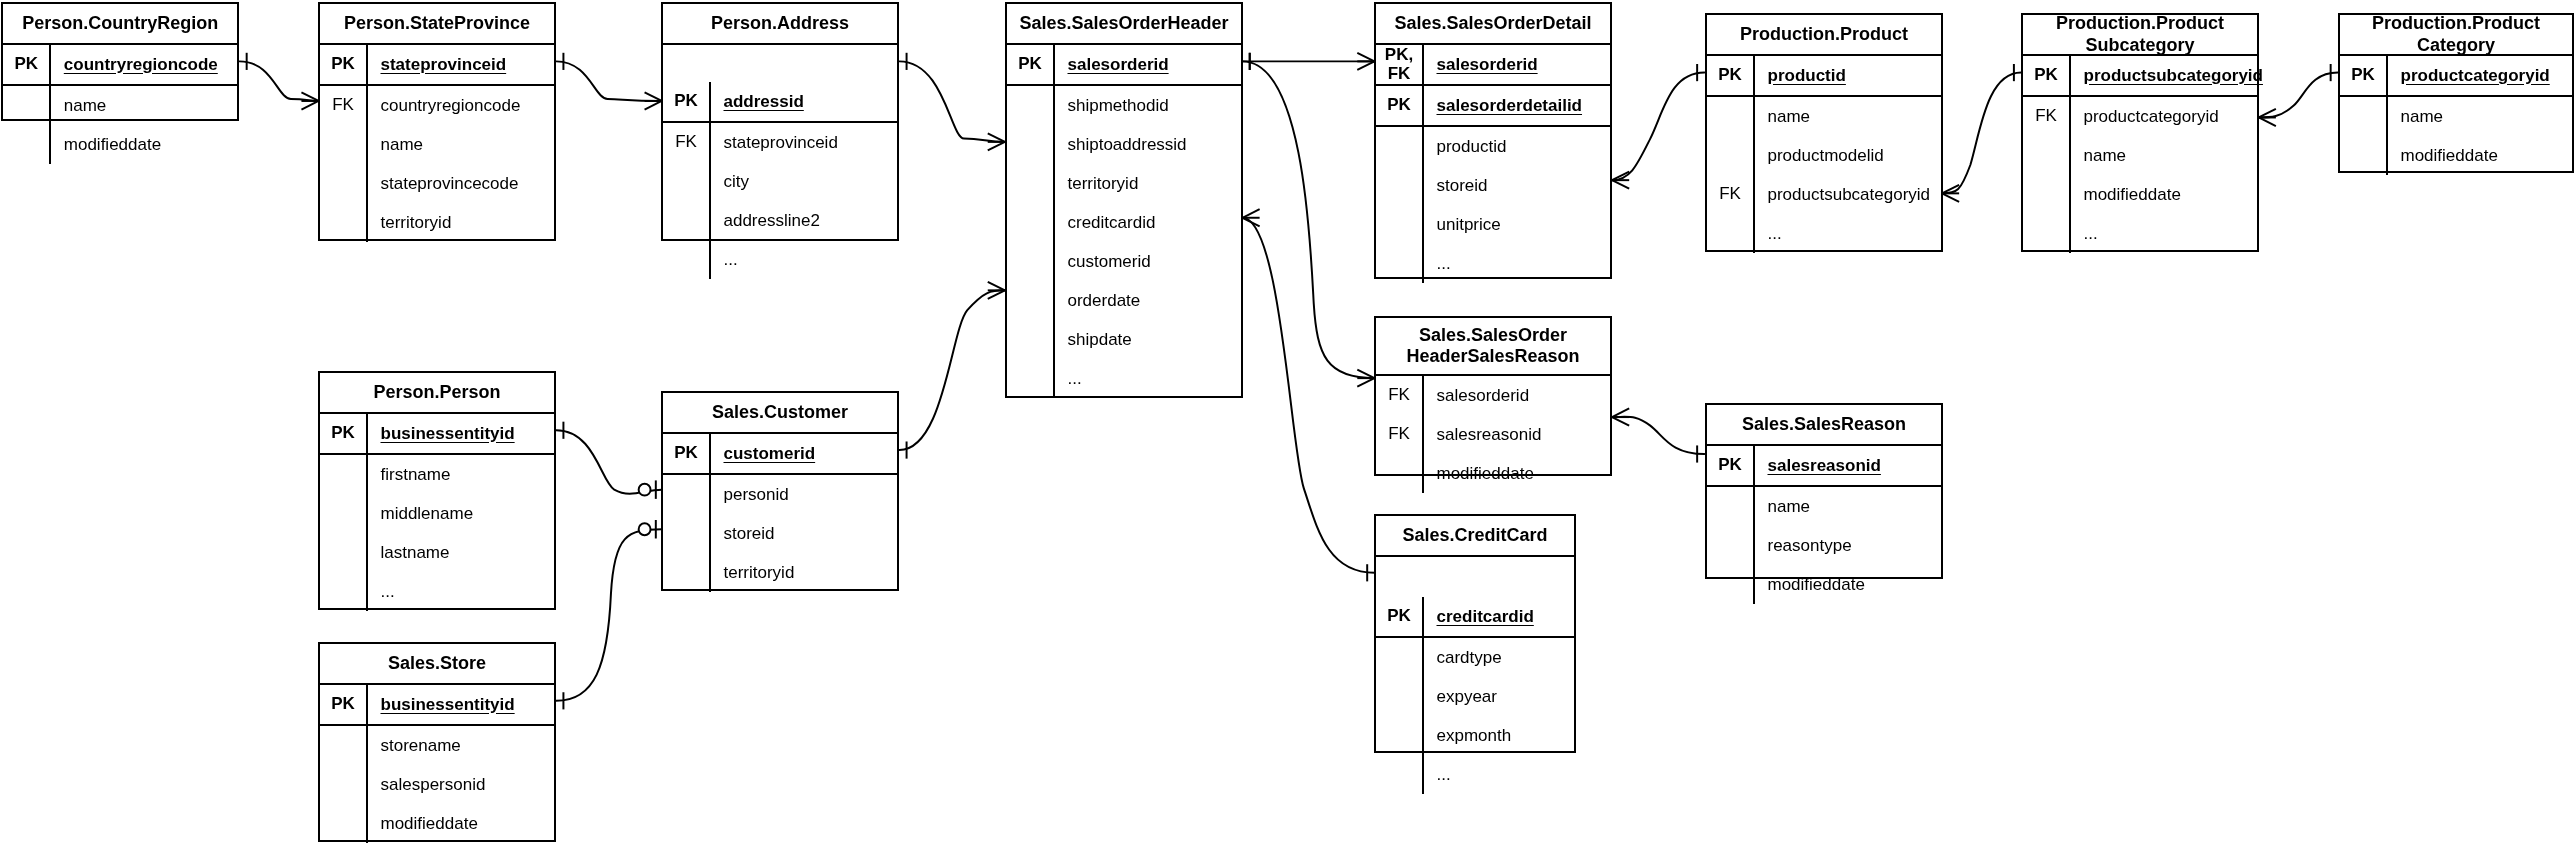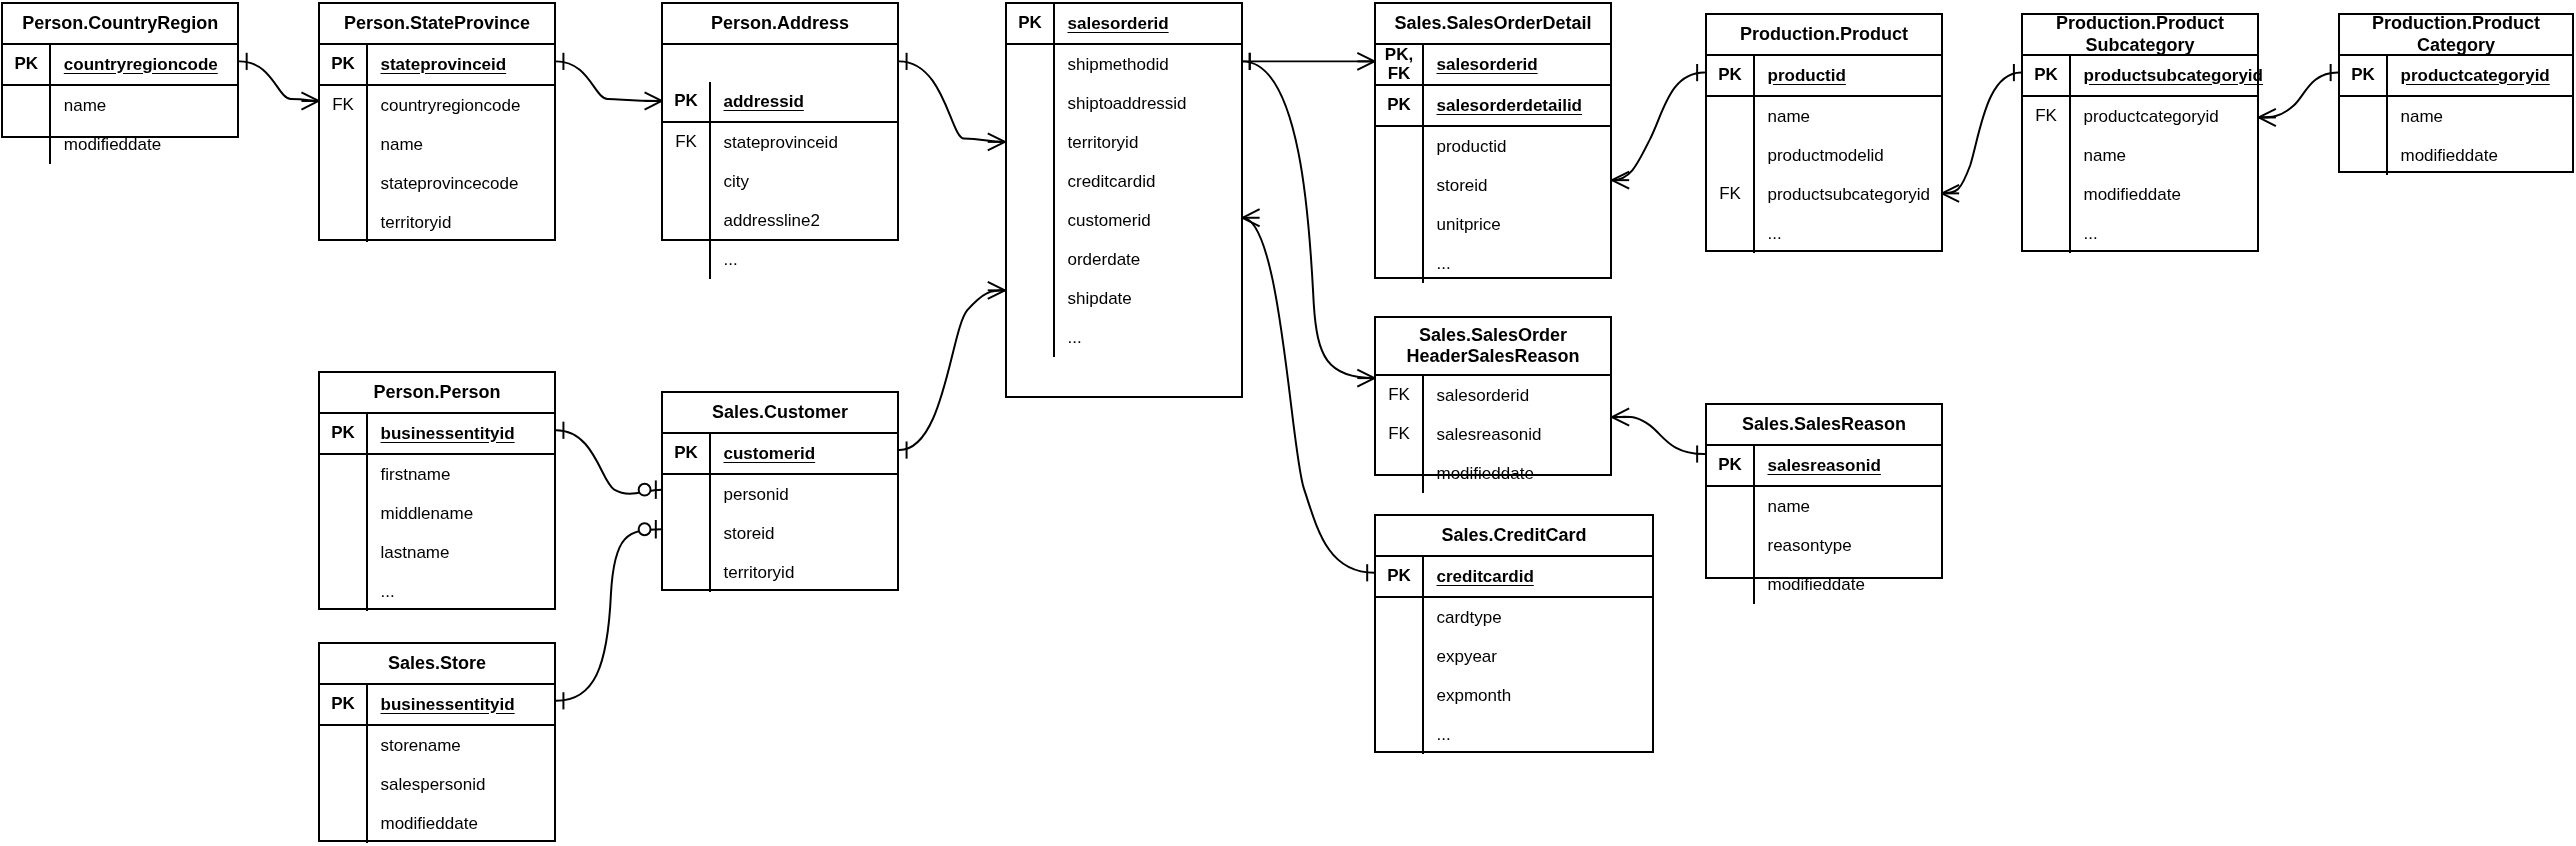--- a/index.html
+++ b/index.html
@@ -238,21 +238,21 @@
         <path d="M842,1062 C900,1062 920,1010 925,900 C930,810 950,802 1002,802" fill="none" stroke="#000000" stroke-width="3" stroke-linecap="round"></path>
         <g>
           <line x1="853" y1="1049" x2="853" y2="1075" stroke="#000000" stroke-width="3"></line>
         </g>
         <g>
           <line x1="993" y1="788" x2="993" y2="816" stroke="#000000" stroke-width="3"></line>
           <circle cx="976" cy="802" r="9" fill="#ffffff" stroke="#000000" stroke-width="3"></circle>
         </g>
       </g>
     </svg>
-<div class="entity" style="left: 1.3px; top: 2px; width: 238px; height: 136px;">
+<div class="entity" style="left: 1.3px; top: 2px; width: 238px; height: 119px;">
       <div class="entity-title" style="height: 41px; flex: 0 0 41px;">Person.CountryRegion</div>
       <div class="entity-body">
         <div class="attr-group">
           <div class="attr-row">
             <div class="attr-key pk">PK</div>
             <div class="attr-name pk">countryregioncode</div>
           </div>
         </div>
         <div class="attr-group">
           <div class="attr-row">
@@ -318,20 +318,21 @@
             <div class="attr-name">addressline2</div>
           </div>
           <div class="attr-row">
             <div class="attr-key"></div>
             <div class="attr-name">...</div>
           </div>
         </div>
       </div>
     </div>
     <div class="entity" style="left: 1005px; top: 2px; width: 238px; height: 396px;">
+      <div class="entity-title" style="height: 41px; flex: 0 0 41px;">Sales.SalesOrderHeader</div>
       <div class="entity-body">
         <div class="attr-group">
           <div class="attr-row">
             <div class="attr-key pk">PK</div>
             <div class="attr-name pk">salesorderid</div>
           </div>
         </div>
         <div class="attr-group">
           <div class="attr-row">
             <div class="attr-key"></div>
@@ -602,21 +603,21 @@
             <div class="attr-key"></div>
             <div class="attr-name">reasontype</div>
           </div>
           <div class="attr-row">
             <div class="attr-key"></div>
             <div class="attr-name">modifieddate</div>
           </div>
         </div>
       </div>
     </div>
-    <div class="entity" style="left: 1374px; top: 514px; width: 280px; height: 239px;">
+    <div class="entity" style="left: 1374px; top: 514px; width: 202px; height: 239px; gap: 40px;">
       <div class="entity-title" style="height: 41px; flex: 0 0 41px;">Sales.CreditCard</div>
       <div class="entity-body">
         <div class="attr-group">
           <div class="attr-row">
             <div class="attr-key pk">PK</div>
             <div class="attr-name pk">creditcardid</div>
           </div>
         </div>
         <div class="attr-group">
           <div class="attr-row">

